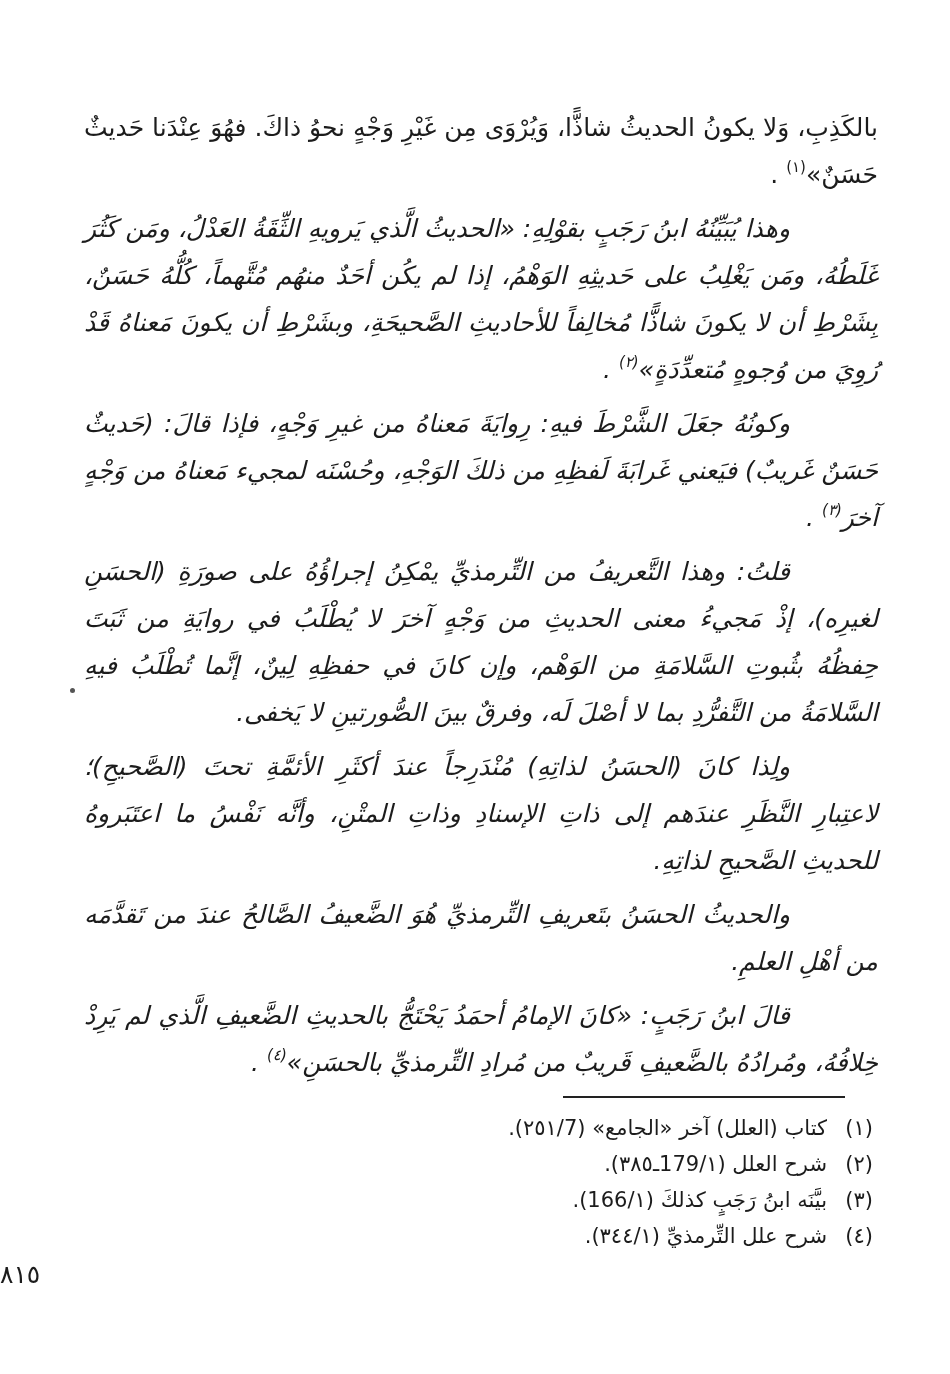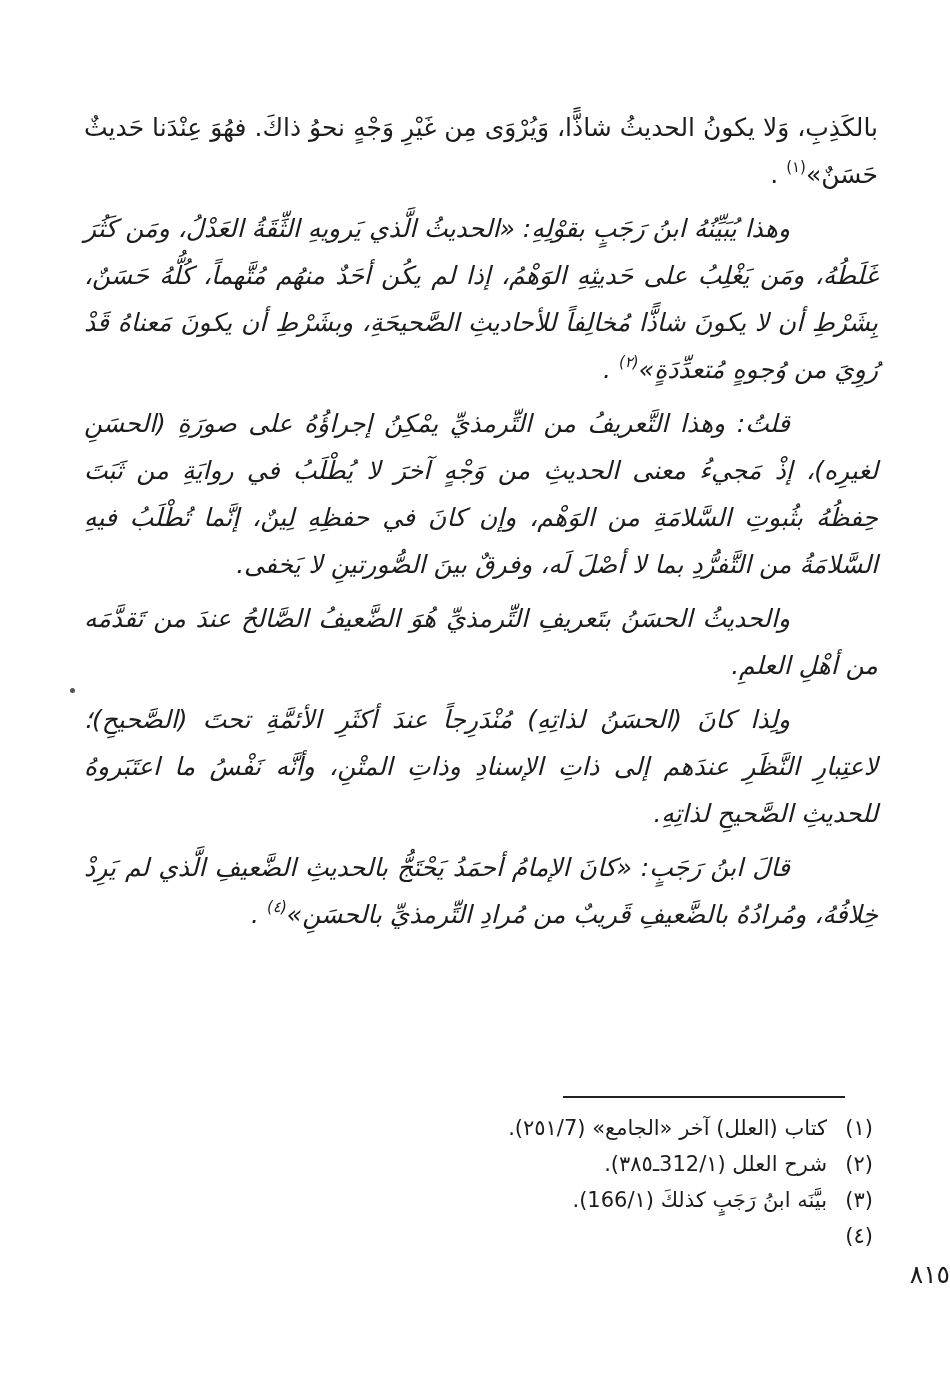--- a/index.html
+++ b/index.html
@@ -49,21 +49,21 @@
     text-align: right;
   }
   .fn-row { display: flex; align-items: baseline; }
   .fn-num { flex: 0 0 46px; }
   .fn-text { flex: 0 1 auto; }
   .page-number {
     position: absolute;
     top: 1260px;
     left: 0;
     right: 0;
-    text-align: right;
+    text-align: left;
     font-size: 25px;
     letter-spacing: 2px;
   }
   .artifact-dot {
     position: absolute;
     top: 688px;
     left: 70px;
     width: 5px;
     height: 5px;
     border-radius: 50%;
@@ -71,43 +71,45 @@
   }
 </style>
 </head>
 <body>
 
 <div class="page">
 
   <main class="body-text" id="paragraphs">
       <p class=""><span>بالكَذِبِ، وَلا يكونُ الحديثُ شاذًّا، وَيُرْوَى مِن غَيْرِ وَجْهٍ نحوُ ذاكَ. فهُوَ عِنْدَنا حَديثٌ حَسَنٌ»</span><sup class="ref">(١)</sup><span> .</span></p>
       <p class="indent"><span>وهذا يُبَيِّنُهُ ابنُ رَجَبٍ بقوْلِهِ: «الحديثُ الَّذي يَرويهِ الثِّقَةُ العَدْلُ، ومَن كَثُرَ غَلَطُهُ، ومَن يَغْلِبُ على حَديثِهِ الوَهْمُ، إذا لم يكُن أحَدٌ منهُم مُتَّهماً، كُلُّهُ حَسَنٌ، بِشَرْطِ أن لا يكونَ شاذًّا مُخالِفاً للأحاديثِ الصَّحيحَةِ، وبشَرْطِ أن يكونَ مَعناهُ قَدْ رُوِيَ من وُجوهٍ مُتعدِّدَةٍ»</span><sup class="ref">(٢)</sup><span> .</span></p>
+      <p class="indent"><span>وكونُهُ جعَلَ الشَّرْطَ فيهِ: رِوايَةَ مَعناهُ من غيرِ وَجْهٍ، فإذا قالَ: (حَديثٌ حَسَنٌ غَريبٌ) فيَعني غَرابَةَ لَفظِهِ من ذلكَ الوَجْهِ، وحُسْنَه لمجيء مَعناهُ من وَجْهٍ آخرَ</span><sup class="ref">(٣)</sup><span> .</span></p>
       <p class="indent"><span>قلتُ: وهذا التَّعريفُ من التِّرمذيِّ يمْكِنُ إجراؤُهُ على صورَةِ (الحسَنِ لغيرِه)، إذْ مَجيءُ معنى الحديثِ من وَجْهٍ آخرَ لا يُطْلَبُ في روايَةِ من ثَبَتَ حِفظُهُ بثُبوتِ السَّلامَةِ من الوَهْم، وإن كانَ في حفظِهِ لِينٌ، إنَّما تُطْلَبُ فيهِ السَّلامَةُ من التَّفرُّدِ بما لا أصْلَ لَه، وفرقٌ بينَ الصُّورتينِ لا يَخفى.</span></p>
+      <p class="indent"><span>ولِذا كانَ (الحسَنُ لذاتِهِ) مُنْدَرِجاً عندَ أكثَرِ الأئمَّةِ تحتَ (الصَّحيحِ)؛ لاعتِبارِ النَّظَرِ عندَهم إلى ذاتِ الإسنادِ وذاتِ المتْنِ، وأنَّه نَفْسُ ما اعتَبَروهُ للحديثِ الصَّحيحِ لذاتِهِ.</span></p>
       <p class="indent"><span>والحديثُ الحسَنُ بتَعريفِ التِّرمذيِّ هُوَ الضَّعيفُ الصَّالحُ عندَ من تَقدَّمَه من أهْلِ العلمِ.</span></p>
-      <p class="indent"><span>ولِذا كانَ (الحسَنُ لذاتِهِ) مُنْدَرِجاً عندَ أكثَرِ الأئمَّةِ تحتَ (الصَّحيحِ)؛ لاعتِبارِ النَّظَرِ عندَهم إلى ذاتِ الإسنادِ وذاتِ المتْنِ، وأنَّه نَفْسُ ما اعتَبَروهُ للحديثِ الصَّحيحِ لذاتِهِ.</span></p>
       <p class="indent"><span>قالَ ابنُ رَجَبٍ: «كانَ الإمامُ أحمَدُ يَحْتَجُّ بالحديثِ الضَّعيفِ الَّذي لم يَرِدْ خِلافُهُ، ومُرادُهُ بالضَّعيفِ قَريبٌ من مُرادِ التِّرمذيِّ بالحسَنِ»</span><sup class="ref">(٤)</sup><span> .</span></p>
     </main>
 
   <div class="footnote-rule"></div>
 
   <section class="footnotes" id="footnotes">
       <div class="fn-row">
         <span class="fn-num">(١)</span>
         <span class="fn-text">كتاب (العلل) آخر «الجامع» (٢٥١/7).</span>
       </div>
       <div class="fn-row">
         <span class="fn-num">(٢)</span>
-        <span class="fn-text">شرح العلل (312/١ـ٣٨٥).</span>
+        <span class="fn-text">شرح العلل (179/١ـ٣٨٥).</span>
       </div>
       <div class="fn-row">
         <span class="fn-num">(٣)</span>
         <span class="fn-text">بيَّنَه ابنُ رَجَبٍ كذلكَ (166/١).</span>
       </div>
       <div class="fn-row">
         <span class="fn-num">(٤)</span>
+        <span class="fn-text">شرح علل التِّرمذيِّ (٣٤٤/١).</span>
       </div>
     </section>
 
   <div class="page-number">٨١٥</div>
 
   <div class="artifact-dot"></div>
 
 </div>
 
 </body></html>

